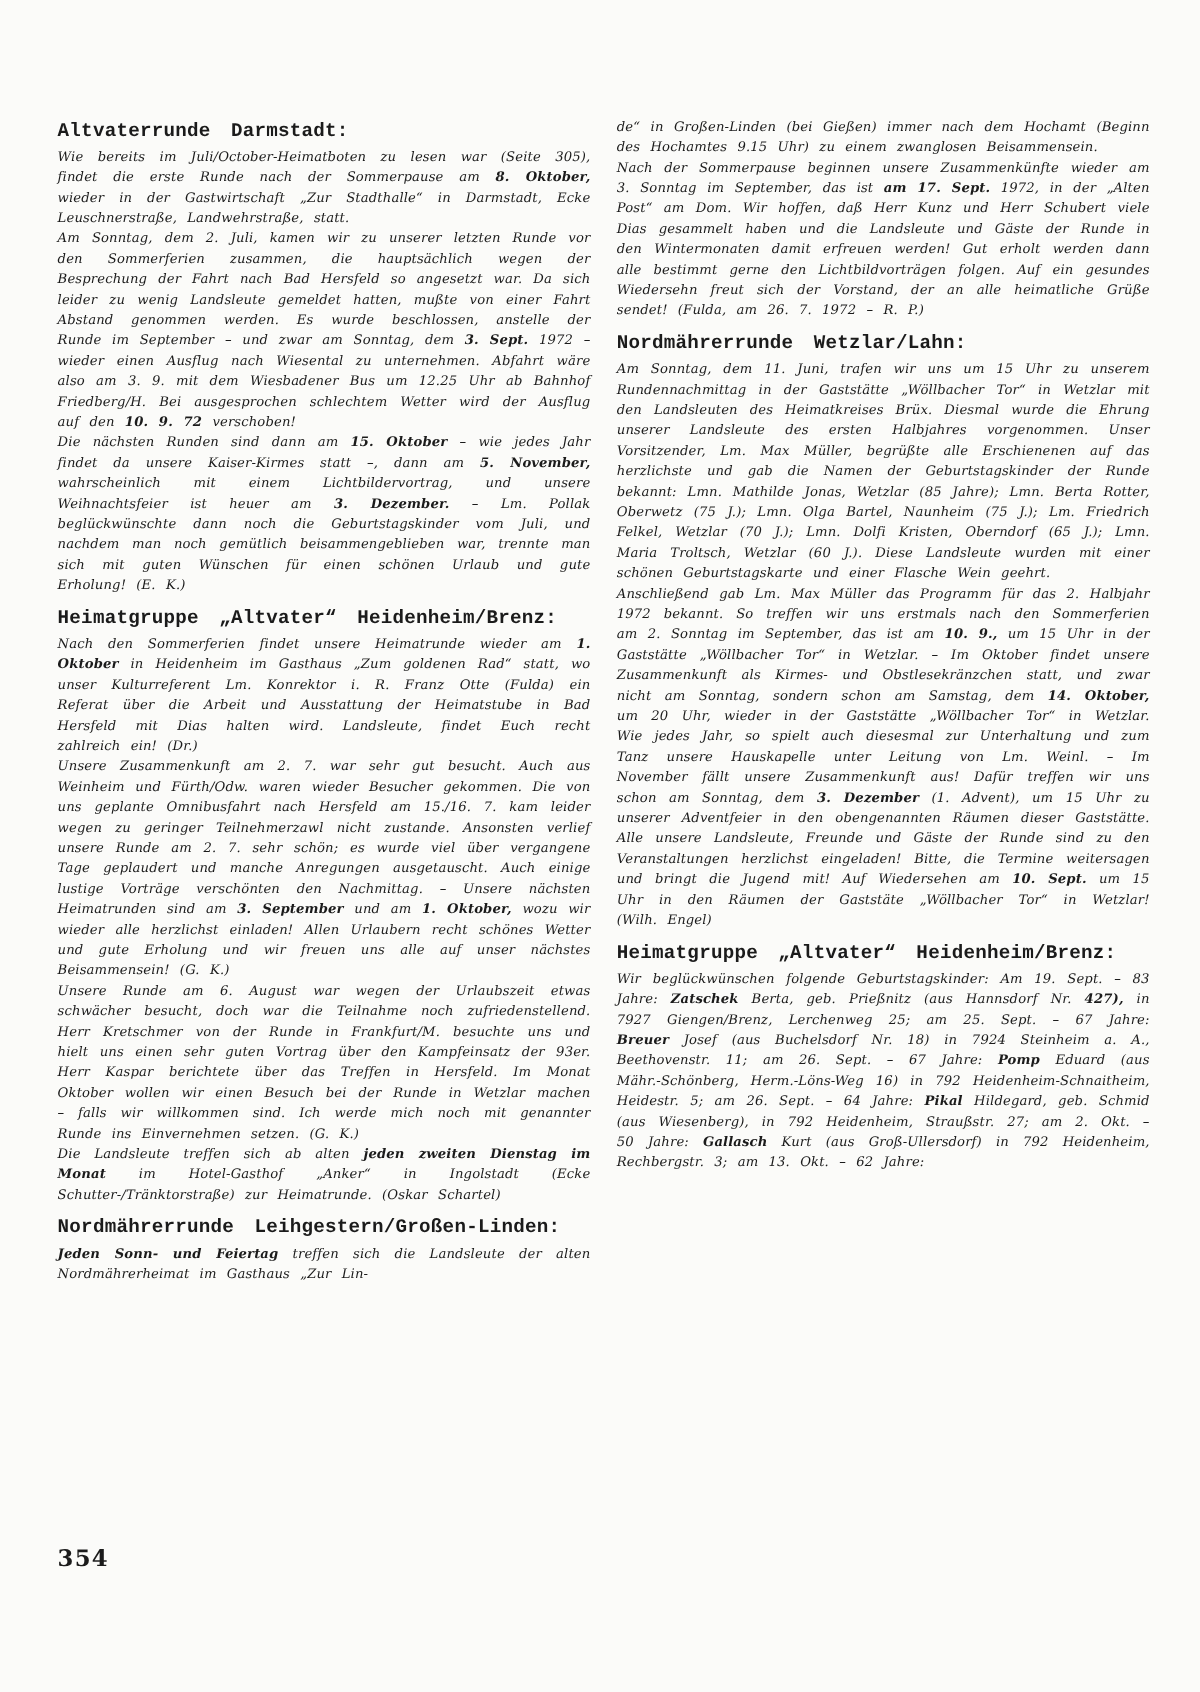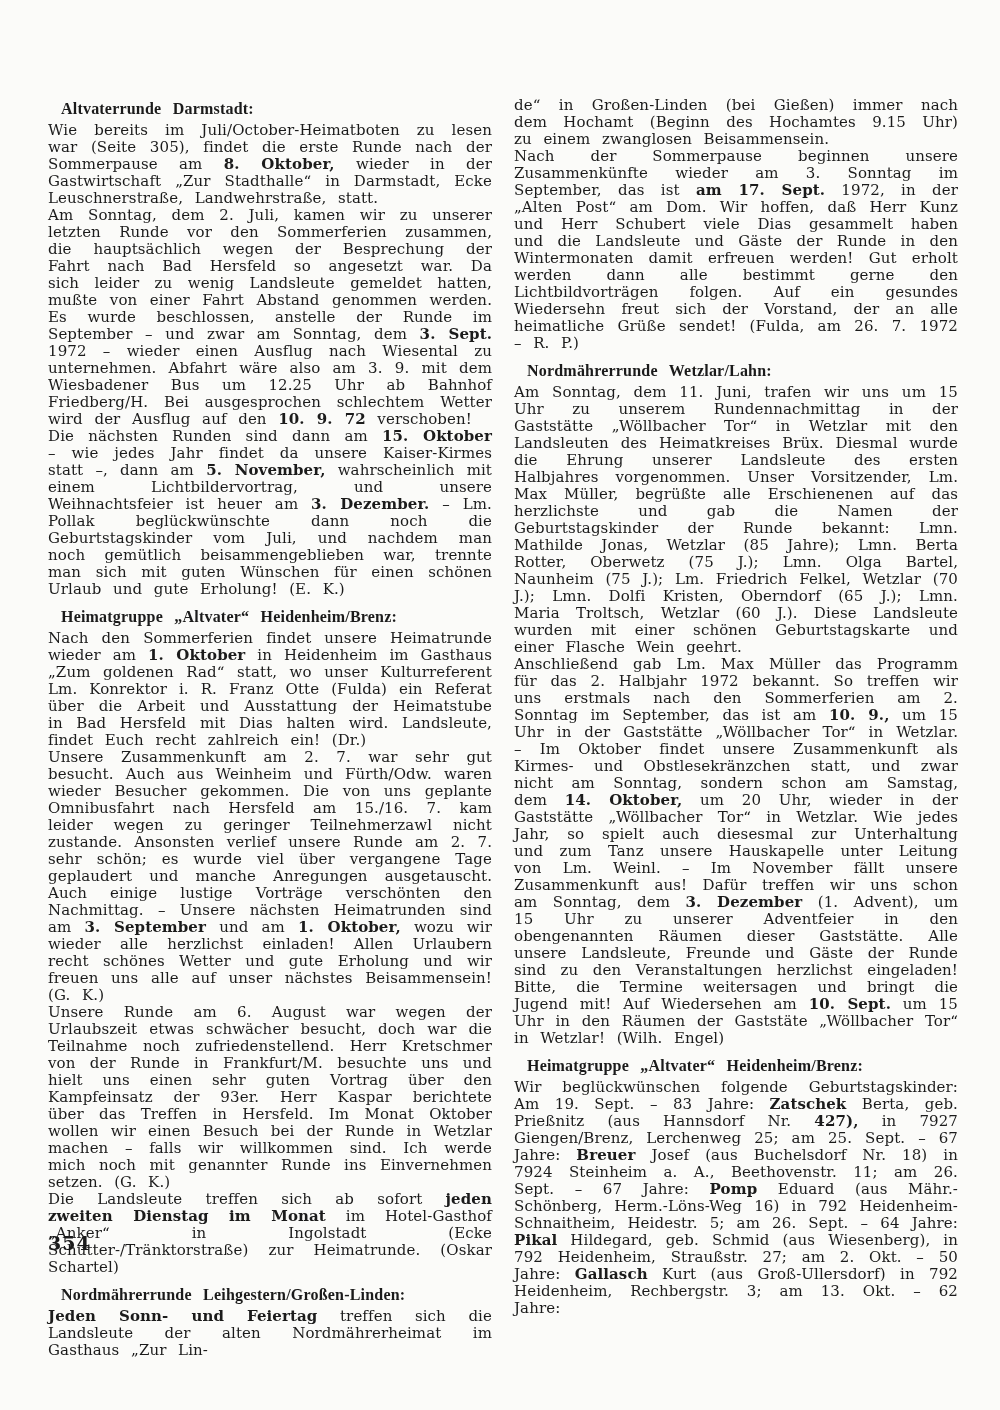--- a/index.html
+++ b/index.html
@@ -10,42 +10,43 @@
     font-family:"DejaVu Serif", serif;
     position:relative;
     overflow:hidden;
   }
   .page{position:absolute;inset:0;}
   .col{position:absolute;top:97px;width:444px;}
   .col-left{left:48px;}
   .col-right{left:514px;}
   .section{margin:0;}
   .heading{
-    font-family:Liberation Serif, serif;
+    font-family:Liberation Mono, monospace;
     font-weight:bold;
     font-size:16px;
     letter-spacing:.2px;
     word-spacing:.45em;
-    margin:10px 0 4px 13px;
+    margin:10px 0 4px 0;
   }
   .col .section:first-child .heading{margin-top:3px;}
   .para{
     margin:0;
-    font-size:15px;
+    font-size:11px;
     line-height:17px;
     text-align:justify;
     word-spacing:.45em;
     letter-spacing:.1px;
     hyphens:auto;
+    font-style:italic;
   }
   .b{font-weight:bold;}
   .page-number{
     position:absolute;
     left:48px;
-    top:1232px;
+    top:1288px;
     font-size:19px;
     font-weight:bold;
     letter-spacing:1px;
   }
 </style>
 </head>
 <body>
 
 <div class="page">
   <div class="col col-left" id="col-left">
@@ -59,21 +60,21 @@
       </section>
       <section class="section">
         <h2 class="heading">Heimatgruppe „Altvater“ Heidenheim/Brenz:</h2>
         <p class="para"><span class="">Nach den Sommerferien findet unsere Heimatrunde wieder am </span><span class="b">1. Oktober</span><span class=""> in Heidenheim im Gasthaus „Zum goldenen Rad“ statt, wo unser Kulturreferent Lm. Konrektor i. R. Franz Otte (Fulda) ein Referat über die Arbeit und Ausstattung der Heimatstube in Bad Hersfeld mit Dias halten wird. Landsleute, findet Euch recht zahlreich ein! (Dr.)</span></p>
       </section>
       <section class="section">
         <p class="para"><span class="">Unsere Zusammenkunft am 2. 7. war sehr gut besucht. Auch aus Weinheim und Fürth/Odw. waren wieder Besucher gekommen. Die von uns geplante Omnibusfahrt nach Hersfeld am 15./16. 7. kam leider wegen zu geringer Teilnehmerzawl nicht zustande. Ansonsten verlief unsere Runde am 2. 7. sehr schön; es wurde viel über vergangene Tage geplaudert und manche Anregungen ausgetauscht. Auch einige lustige Vorträge verschönten den Nachmittag. – Unsere nächsten Heimatrunden sind am </span><span class="b">3. September</span><span class=""> und am </span><span class="b">1. Oktober,</span><span class=""> wozu wir wieder alle herzlichst einladen! Allen Urlaubern recht schönes Wetter und gute Erholung und wir freuen uns alle auf unser nächstes Beisammensein! (G. K.)</span></p>
         <p class="para"><span class="">Unsere Runde am 6. August war wegen der Urlaubszeit etwas schwächer besucht, doch war die Teilnahme noch zufriedenstellend. Herr Kretschmer von der Runde in Frankfurt/M. besuchte uns und hielt uns einen sehr guten Vortrag über den Kampfeinsatz der 93er. Herr Kaspar berichtete über das Treffen in Hersfeld. Im Monat Oktober wollen wir einen Besuch bei der Runde in Wetzlar machen – falls wir willkommen sind. Ich werde mich noch mit genannter Runde ins Einvernehmen setzen. (G. K.)</span></p>
       </section>
       <section class="section">
-        <p class="para"><span class="">Die Landsleute treffen sich ab sofort </span><span class="b">jeden zweiten Dienstag im Monat</span><span class=""> im Hotel-Gasthof „Anker“ in Ingolstadt (Ecke Schutter-/Tränktorstraße) zur Heimatrunde. (Oskar Schartel)</span></p>
+        <p class="para"><span class="">Die Landsleute treffen sich ab alten </span><span class="b">jeden zweiten Dienstag im Monat</span><span class=""> im Hotel-Gasthof „Anker“ in Ingolstadt (Ecke Schutter-/Tränktorstraße) zur Heimatrunde. (Oskar Schartel)</span></p>
       </section>
       <section class="section">
         <h2 class="heading">Nordmährerrunde Leihgestern/Großen-Linden:</h2>
         <p class="para"><span class="b">Jeden Sonn- und Feiertag</span><span class=""> treffen sich die Landsleute der alten Nordmährerheimat im Gasthaus „Zur Lin-</span></p>
       </section>
     </div>
   <div class="col col-right" id="col-right">
       <section class="section">
         <p class="para"><span class="">de“ in Großen-Linden (bei Gießen) immer nach dem Hochamt (Beginn des Hochamtes 9.15 Uhr) zu einem zwanglosen Beisammensein.</span></p>
       </section>

